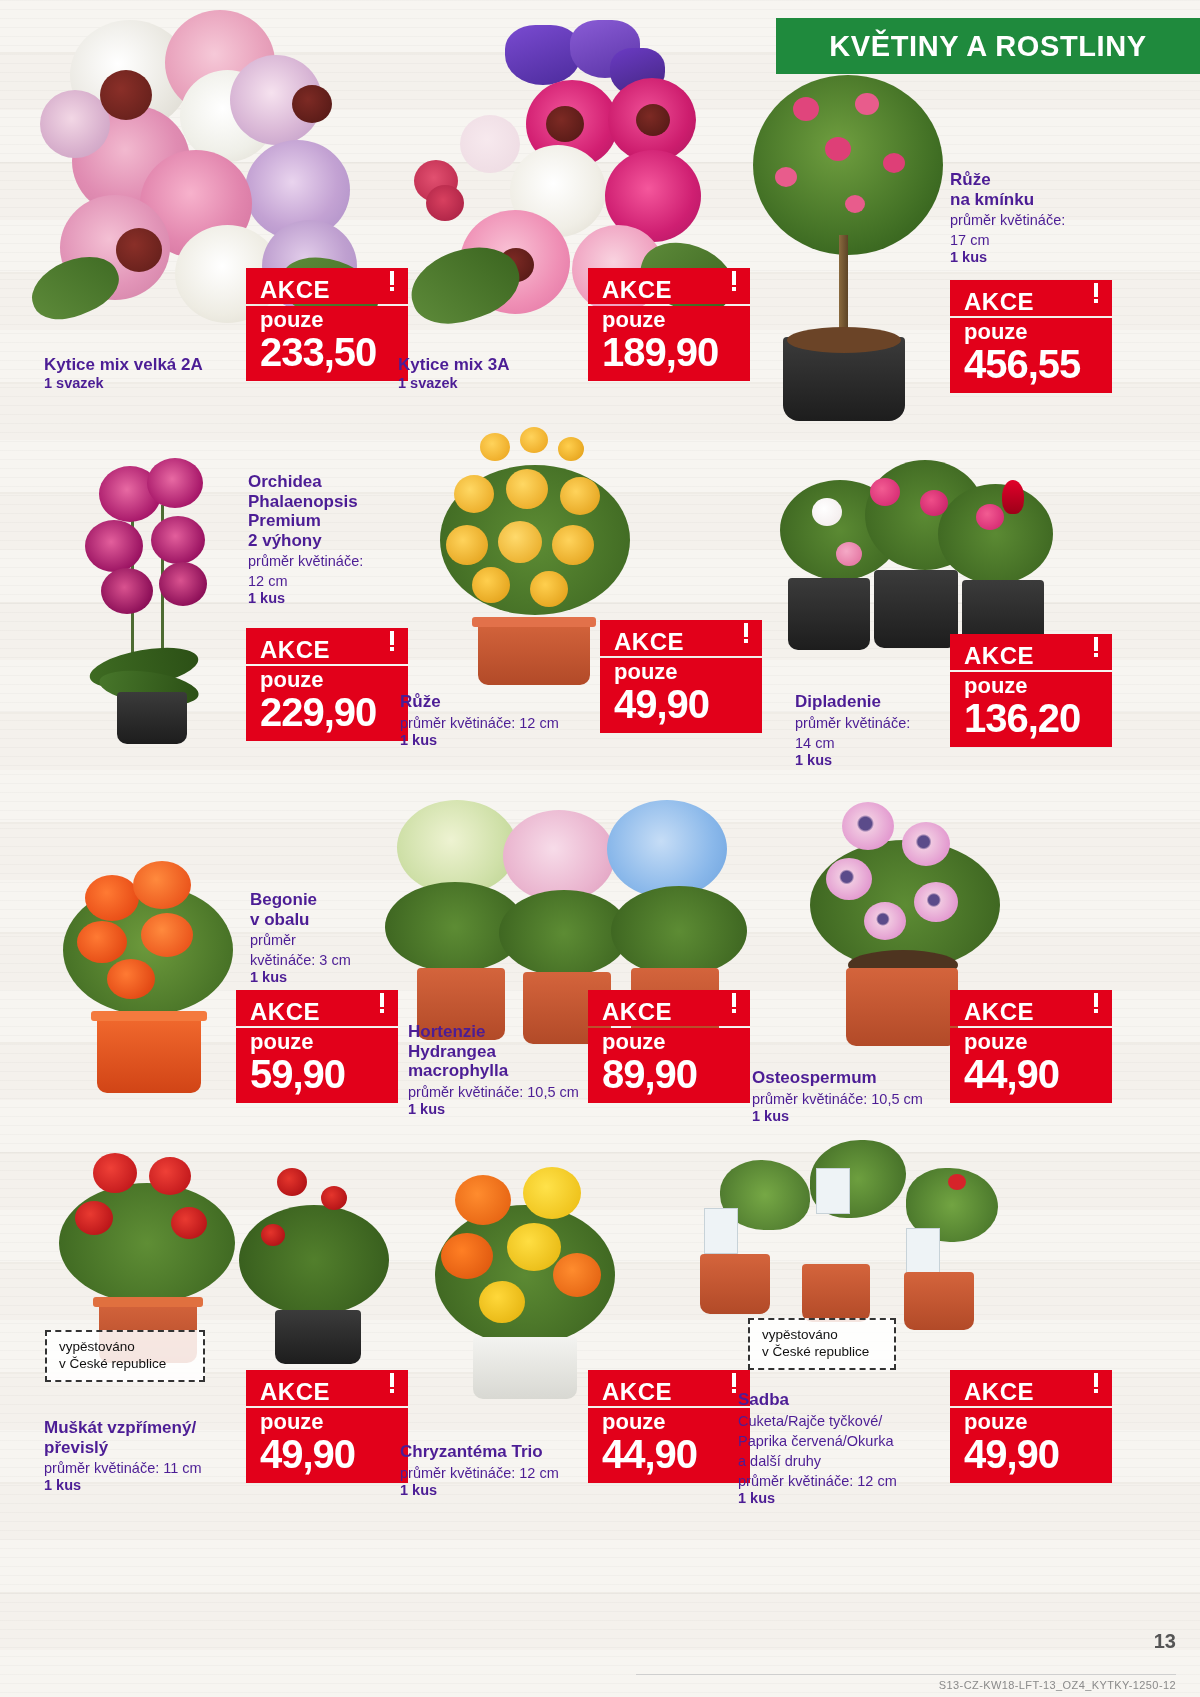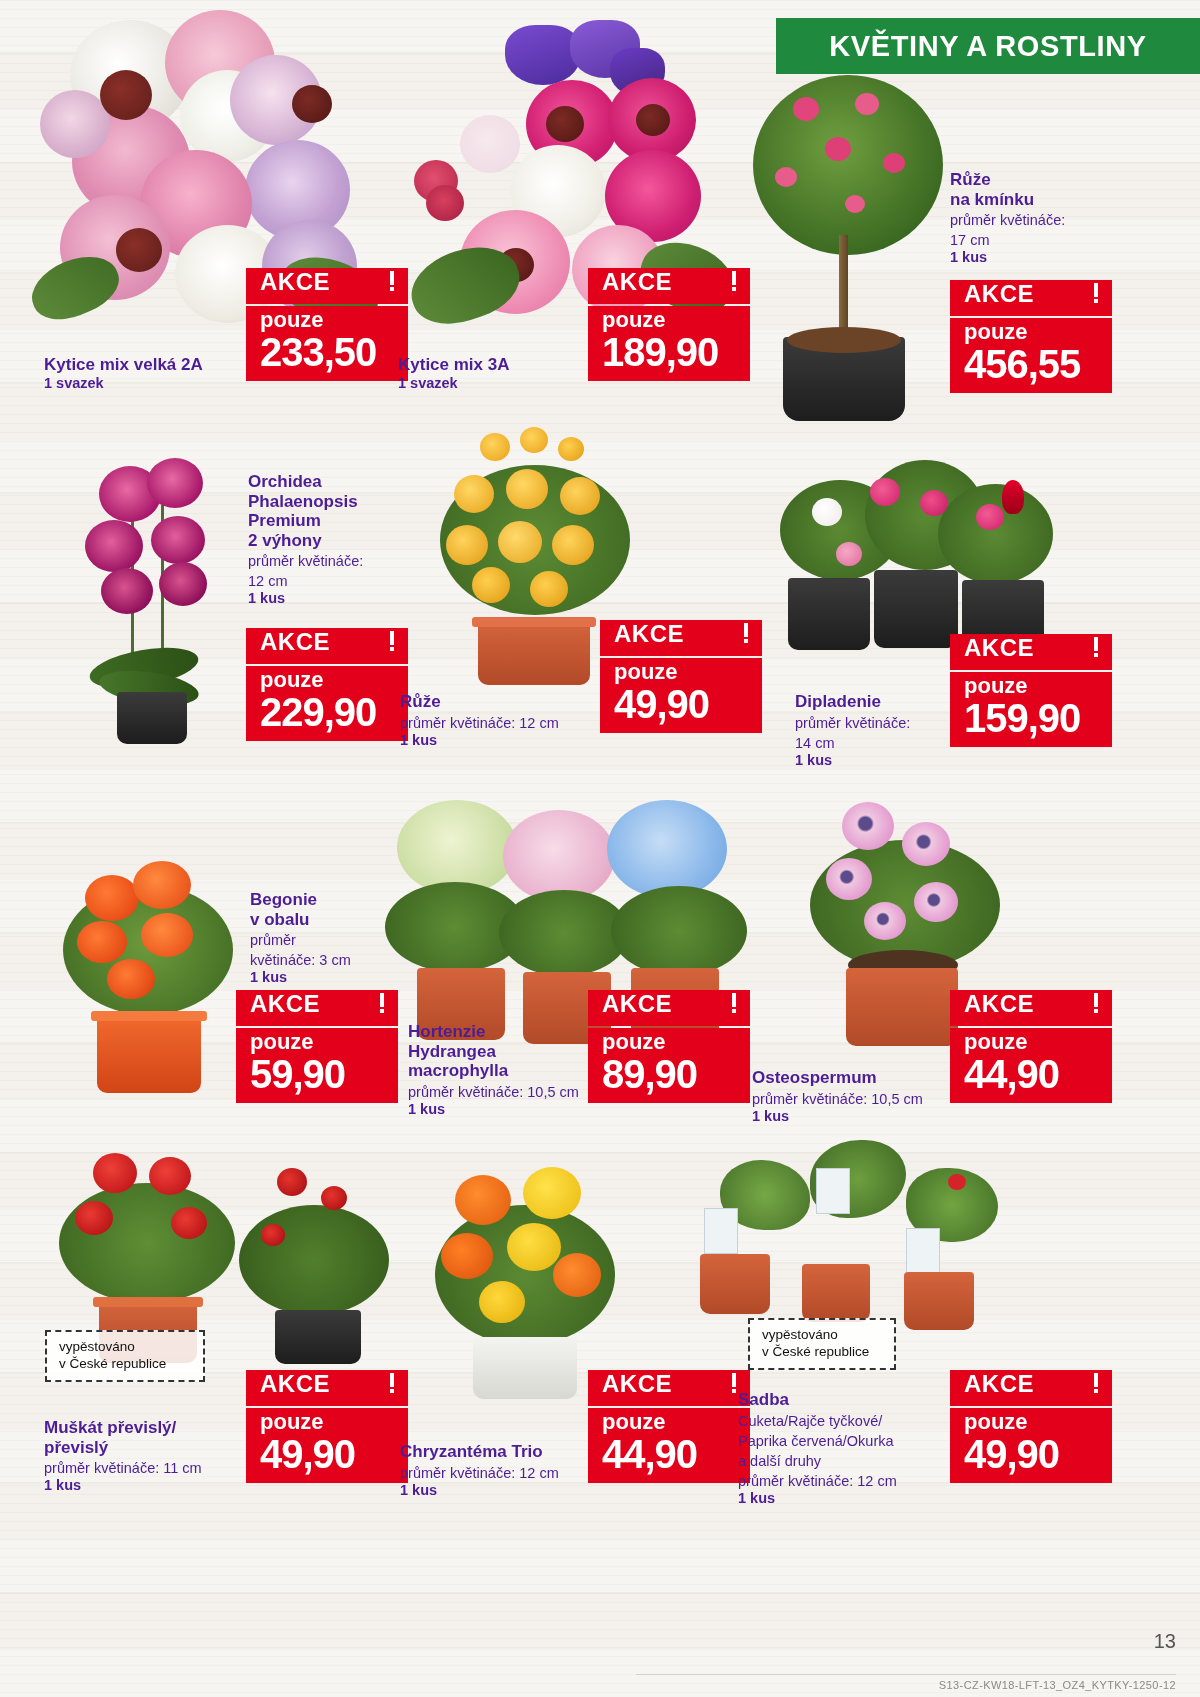--- a/index.html
+++ b/index.html
@@ -24,21 +24,21 @@
     position:absolute; top:18px; right:0; width:424px; height:56px;
     background:#1f8a3d; display:flex; align-items:center; justify-content:center;
   }
   .banner span {
     color:#fff; font-weight:bold; font-size:29px; letter-spacing:0.6px;
     font-family:"Liberation Sans", sans-serif;
   }
   
   .badge { position:absolute; width:162px; }
   .badge .akce {
-    background:#e2001a; color:#fff; height:36px; display:flex; align-items:flex-start;
+    background:#e2001a; color:#fff; height:36px; display:flex; align-items:flex-end;
     padding-left:14px; font-weight:bold; font-size:24px; letter-spacing:0.5px;
     position:relative;
   }
   .badge .akce .mark {
     position:absolute; right:14px; top:3px; font-size:22px; font-weight:bold; line-height:1;
   }
   .badge .akce .mark .bar { display:block; width:4px; height:14px; background:#fff; margin:0 auto 2px; }
   .badge .akce .mark .dot { display:block; width:4px; height:4px; background:#fff; margin:0 auto; border-radius:0; }
   .badge .body {
     background:#e2001a; color:#fff; padding:2px 12px 8px 14px;
@@ -53,21 +53,21 @@
   .ptext .desc { font-size:14.5px; line-height:1.25; margin-top:2px; }
   .ptext .qty { font-size:14.5px; font-weight:bold; }
 
   
   .stamp {
     position:absolute; border:2px dashed #333; background:rgba(255,255,255,0.86);
     padding:7px 12px; font-size:13.5px; line-height:1.25; color:#111;
   }
 
   
-  .pagenum { position:absolute; right:24px; bottom:44px; font-size:20px; font-weight:normal; color:#555; }
+  .pagenum { position:absolute; right:24px; bottom:44px; font-size:20px; font-weight:bold; color:#555; }
   .footline { position:absolute; right:24px; bottom:22px; width:540px; height:1px; background:#cfcfcf; }
   .footcode { position:absolute; right:24px; bottom:6px; font-size:11px; color:#8a8a8a; letter-spacing:0.4px; }
 
   
   .img { position:absolute; }
   .pot { position:absolute; border-radius:4px 4px 10px 10px; }
   .pot.terra { background:linear-gradient(180deg,#d4643c,#b24a28); }
   .pot.black { background:linear-gradient(180deg,#3b3b3b,#1d1d1d); }
   .pot.white { background:linear-gradient(180deg,#f3f3f0,#d8d8d2); }
   .pot.rim { position:absolute; height:10px; border-radius:3px; }
@@ -275,21 +275,21 @@
 <div class="badge" style="left:950px; top:634px;">
   <div class="akce">
       <span>AKCE</span>
       <span class="mark">
         <span class="bar"></span>
         <span class="dot"></span>
       </span>
     </div>
   <div class="body">
     <div class="pouze">pouze</div>
-    <div class="price">159,90</div>
+    <div class="price">136,20</div>
   </div>
 </div>
 
 <div class="ptext" style="left:248px; top:472px; width:180px;">
   <div class="name">Orchidea</div>
   <div class="name">Phalaenopsis</div>
   <div class="name">Premium</div>
   <div class="name">2 výhony</div>
   <div class="desc">průměr květináče:</div>
   <div class="desc">12 cm</div>
@@ -495,21 +495,21 @@
         <span class="dot"></span>
       </span>
     </div>
   <div class="body">
     <div class="pouze">pouze</div>
     <div class="price">49,90</div>
   </div>
 </div>
 
 <div class="ptext" style="left:44px; top:1418px; width:210px;">
-  <div class="name">Muškát převislý/</div>
+  <div class="name">Muškát vzpřímený/</div>
   <div class="name">převislý</div>
   <div class="desc">průměr květináče: 11 cm</div>
   <div class="qty">1 kus</div>
 </div>
 
 <div class="ptext" style="left:400px; top:1442px; width:190px;">
   <div class="name">Chryzantéma Trio</div>
   <div class="desc">průměr květináče: 12 cm</div>
   <div class="qty">1 kus</div>
 </div>

